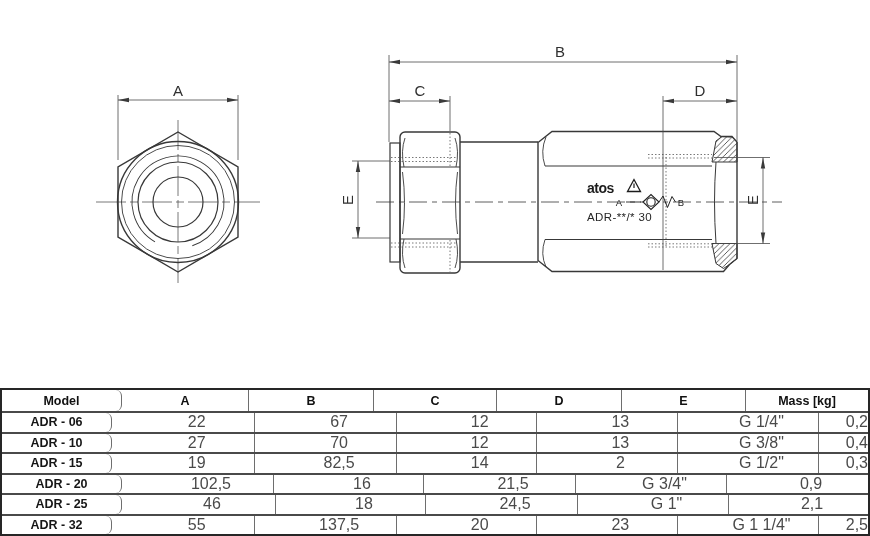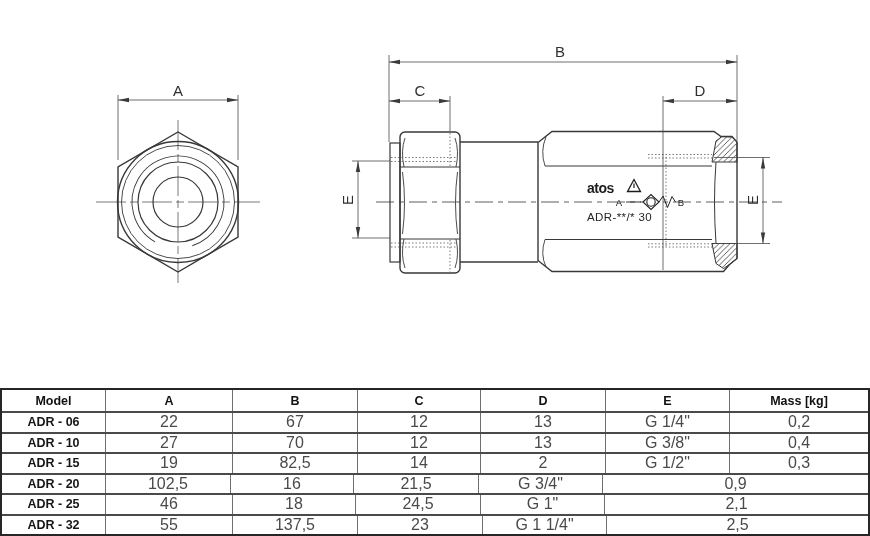--- a/index.html
+++ b/index.html
@@ -8,25 +8,25 @@
   .drawing{position:absolute;left:0;top:0;}
   svg text{font-family:"Liberation Sans",sans-serif;}
   .dimlbl{font-size:15px;fill:#2f2f2f;}
   .logotxt{font-size:14px;font-weight:bold;fill:#1c1c1c;letter-spacing:-0.5px;}
   .codetxt{font-size:11.5px;fill:#262626;letter-spacing:0.4px;}
   .porttxt{font-size:9.5px;fill:#222;}
   
   .dim-table{position:absolute;left:0;top:388px;width:870px;height:148px;
     box-sizing:border-box;border:2px solid #262626;display:flex;flex-direction:column;background:#fff;}
   .trow{display:flex;flex:1;min-height:0;}
-  .trow + .trow{border-top:2px solid #4a4a4a;}
+  .trow + .trow{border-top:2px solid #4a4a4a;gap:27px;}
   .cell{box-sizing:border-box;border-right:1px solid #6e6e6e;display:flex;align-items:center;
     justify-content:center;font-size:16px;color:#4a4a4a;white-space:nowrap;}
   .cell:last-child{border-right:none;flex:1;}
-  .c0{width:104px;} .c1{width:127px;} .c2{width:125px;} .c3{width:123px;} .c4{width:125px;} .c5{width:124px;}
+  .c0{width:120px;border-radius:6px;} .c1{width:127px;} .c2{width:125px;} .c3{width:123px;} .c4{width:125px;} .c5{width:124px;}
   .th{font-weight:bold;color:#111;font-size:12.5px;}
   .model{font-weight:bold;color:#161616;font-size:12.5px;}
   .hdr{flex:1.15;}
 </style>
 </head>
 <body>
 
 <div class="stage">
 
   <svg class="drawing" width="870" height="388" viewBox="0 0 870 388">
@@ -222,19 +222,20 @@
       <div class="cell c3">18</div>
       <div class="cell c4">24,5</div>
       <div class="cell c5">G 1"</div>
       <div class="cell">2,1</div>
     </div>
 
     <div class="trow">
       <div class="cell model c0">ADR - 32</div>
       <div class="cell c1">55</div>
       <div class="cell c2">137,5</div>
+      <div class="cell c3">20</div>
       <div class="cell c4">23</div>
       <div class="cell c5">G 1 1/4"</div>
       <div class="cell">2,5</div>
     </div>
   </div>
 
 </div>
 
 </body></html>

